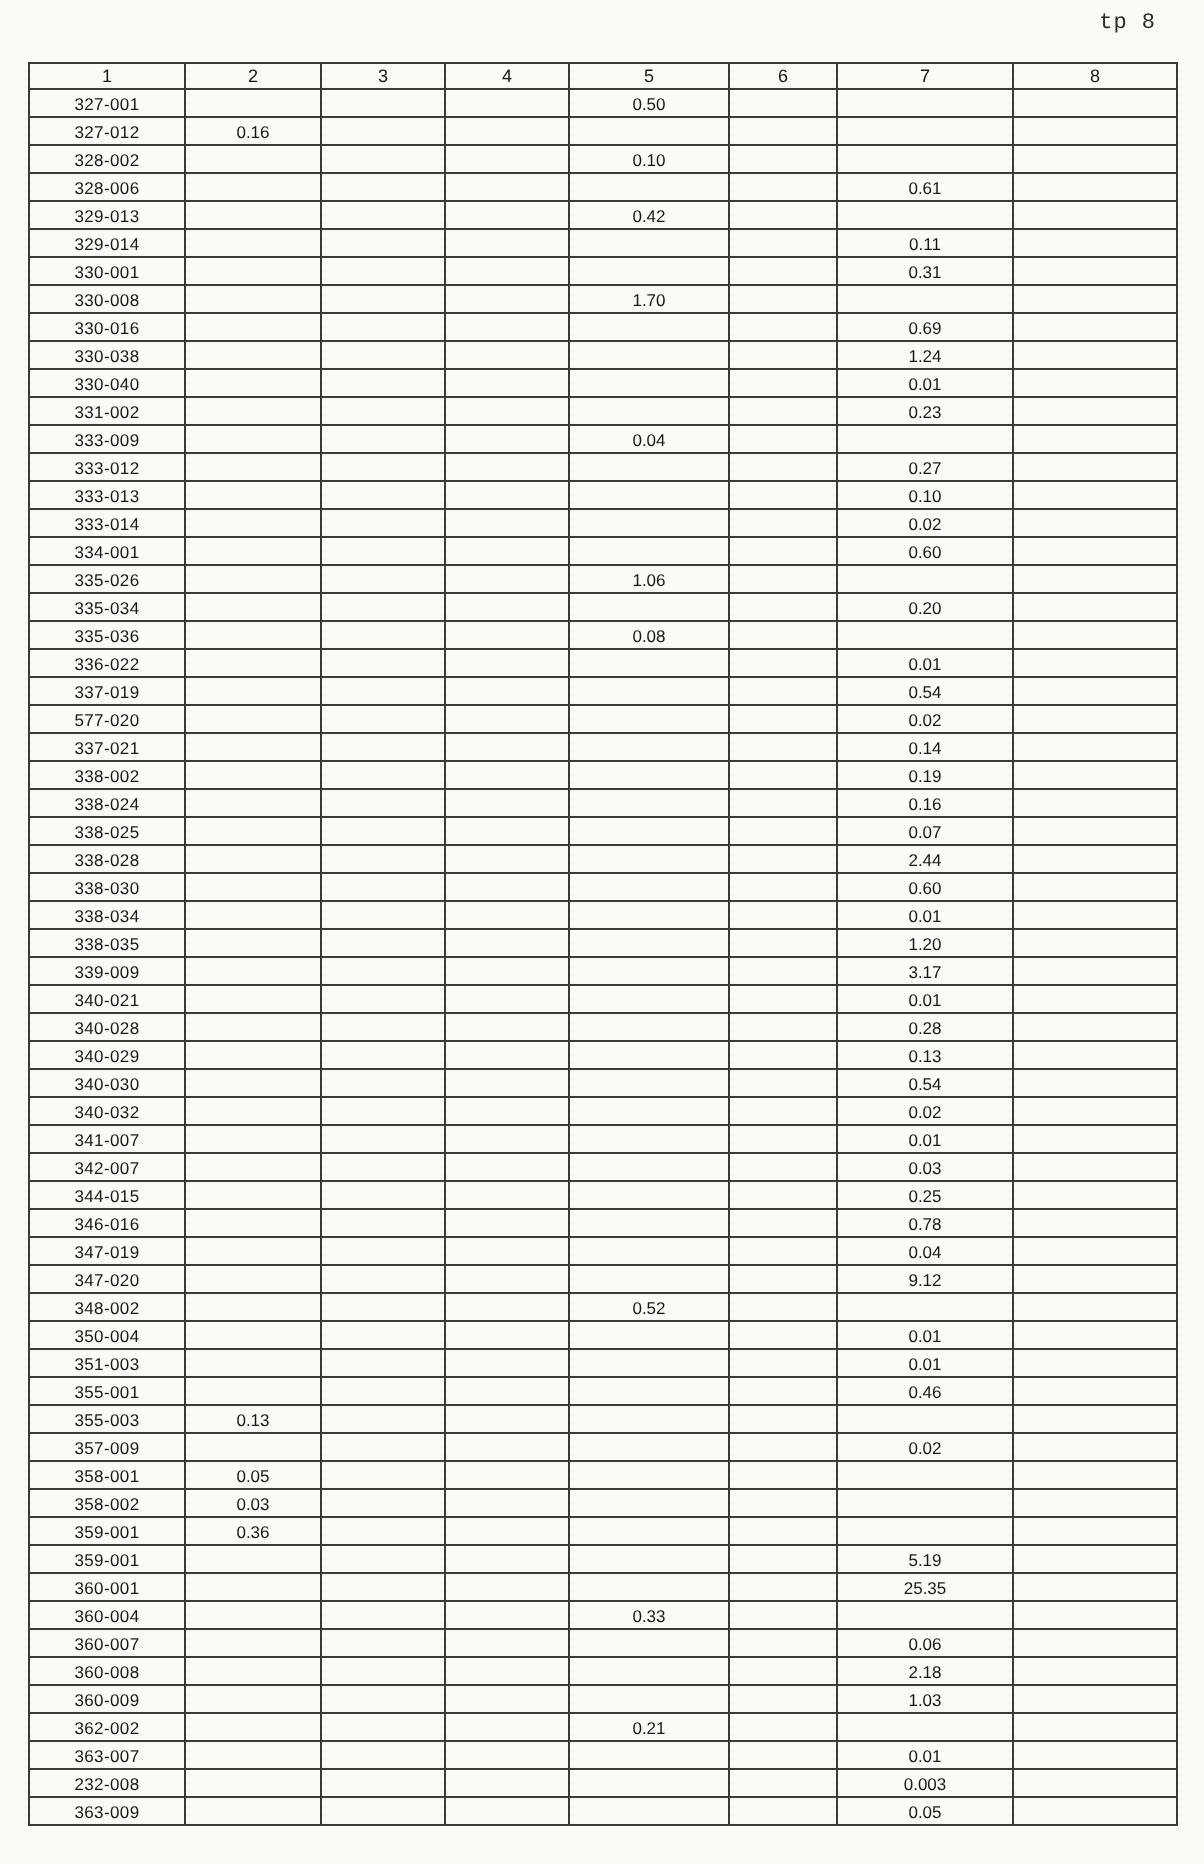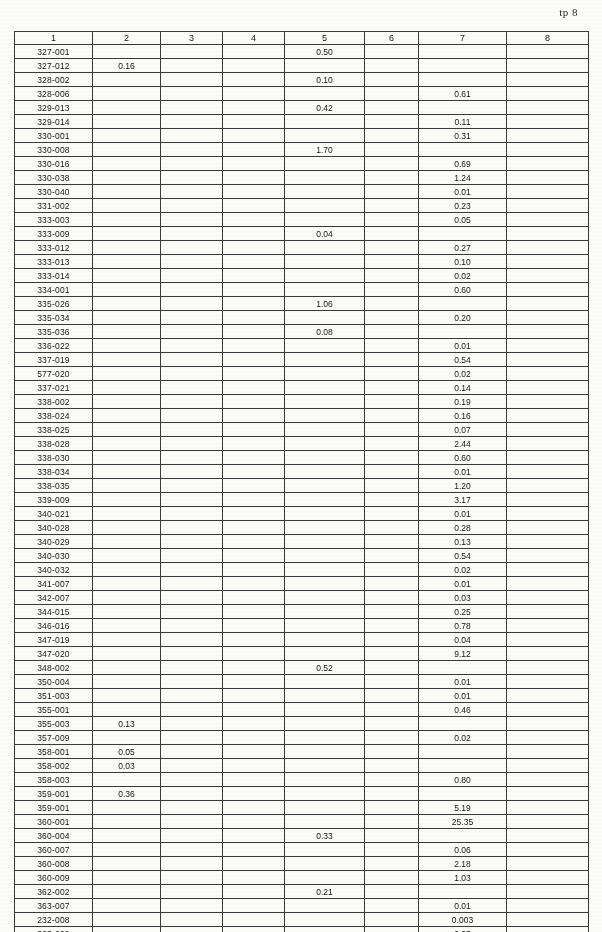--- a/index.html
+++ b/index.html
@@ -29,21 +29,21 @@
       repeating-linear-gradient(0deg, rgba(0,0,0,0.012) 0px, rgba(0,0,0,0.012) 1px, rgba(0,0,0,0) 1px, rgba(0,0,0,0) 4px);
     pointer-events: none;
   }
   .page-header {
     position: absolute;
     top: 6px;
     right: 24px;
     font-size: 11px;
     letter-spacing: 0.5px;
     color: #2b2b2b;
-    font-family: Liberation Serif, serif;
+    font-family: Liberation Mono, monospace;
   }
   .table-wrap {
     position: absolute;
     left: 14px;
     top: 31px;
     width: 574px;
   }
   table.data {
     border-collapse: collapse;
     width: 574px;
@@ -227,30 +227,20 @@
             <td class="code">331-002</td>
             <td></td>
             <td></td>
             <td></td>
             <td></td>
             <td></td>
             <td>0.23</td>
             <td></td>
           </tr>
           <tr>
-            <td class="code">333-003</td>
-            <td></td>
-            <td></td>
-            <td></td>
-            <td></td>
-            <td></td>
-            <td>0.05</td>
-            <td></td>
-          </tr>
-          <tr>
             <td class="code">333-009</td>
             <td></td>
             <td></td>
             <td></td>
             <td>0.04</td>
             <td></td>
             <td></td>
             <td></td>
           </tr>
           <tr>
@@ -624,30 +614,20 @@
             <td></td>
           </tr>
           <tr>
             <td class="code">358-002</td>
             <td>0.03</td>
             <td></td>
             <td></td>
             <td></td>
             <td></td>
             <td></td>
-            <td></td>
-          </tr>
-          <tr>
-            <td class="code">358-003</td>
-            <td></td>
-            <td></td>
-            <td></td>
-            <td></td>
-            <td></td>
-            <td>0.80</td>
             <td></td>
           </tr>
           <tr>
             <td class="code">359-001</td>
             <td>0.36</td>
             <td></td>
             <td></td>
             <td></td>
             <td></td>
             <td></td>

